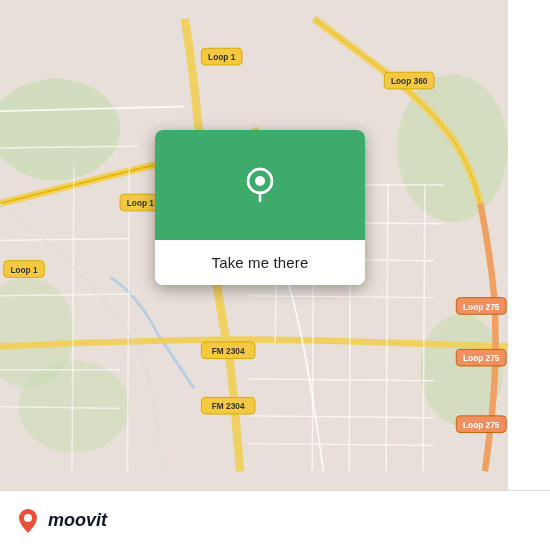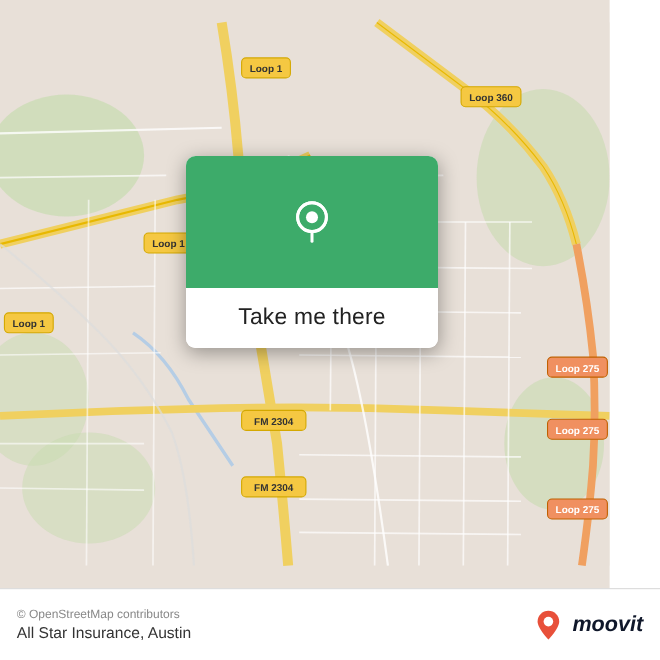--- a/index.html
+++ b/index.html
@@ -56,21 +56,21 @@
     }
 
     #popup-button {
       display: block;
       width: 100%;
       padding: 14px 0;
       text-align: center;
       background: white;
       border: none;
       cursor: pointer;
-      font-size: 19px;
+      font-size: 15px;
       font-weight: 500;
       color: #222;
       letter-spacing: 0.01em;
     }
 
     
     #bottom-bar {
       width: 550px;
       height: 60px;
       background: white;
@@ -207,24 +207,20 @@
         <circle cx="22" cy="18" r="5" fill="white"></circle>
         <path d="M22 30 Q22 36 22 38" stroke="white" stroke-width="2.5" stroke-linecap="round"></path>
         <circle cx="22" cy="18" r="12" fill="none" stroke="white" stroke-width="2.5"></circle>
       </svg>
     </div>
     <button id="popup-button">Take me there</button>
   </div>
 </div>
 
 <div id="bottom-bar">
-  <div id="bottom-left">
-    <span id="osm-credit">© OpenStreetMap contributors</span>
-    <span id="location-label">All Star Insurance, Austin</span>
-  </div>
   <div id="moovit-logo">
     <svg id="moovit-pin" viewBox="0 0 28 28" xmlns="http://www.w3.org/2000/svg">
       <path d="M14 2 C9 2 5 6 5 11 C5 17 14 26 14 26 C14 26 23 17 23 11 C23 6 19 2 14 2Z" fill="#e8503a"></path>
       <circle cx="14" cy="11" r="4" fill="white"></circle>
     </svg>
     <span id="moovit-text">moovit</span>
   </div>
 </div>
 
 </body></html>

